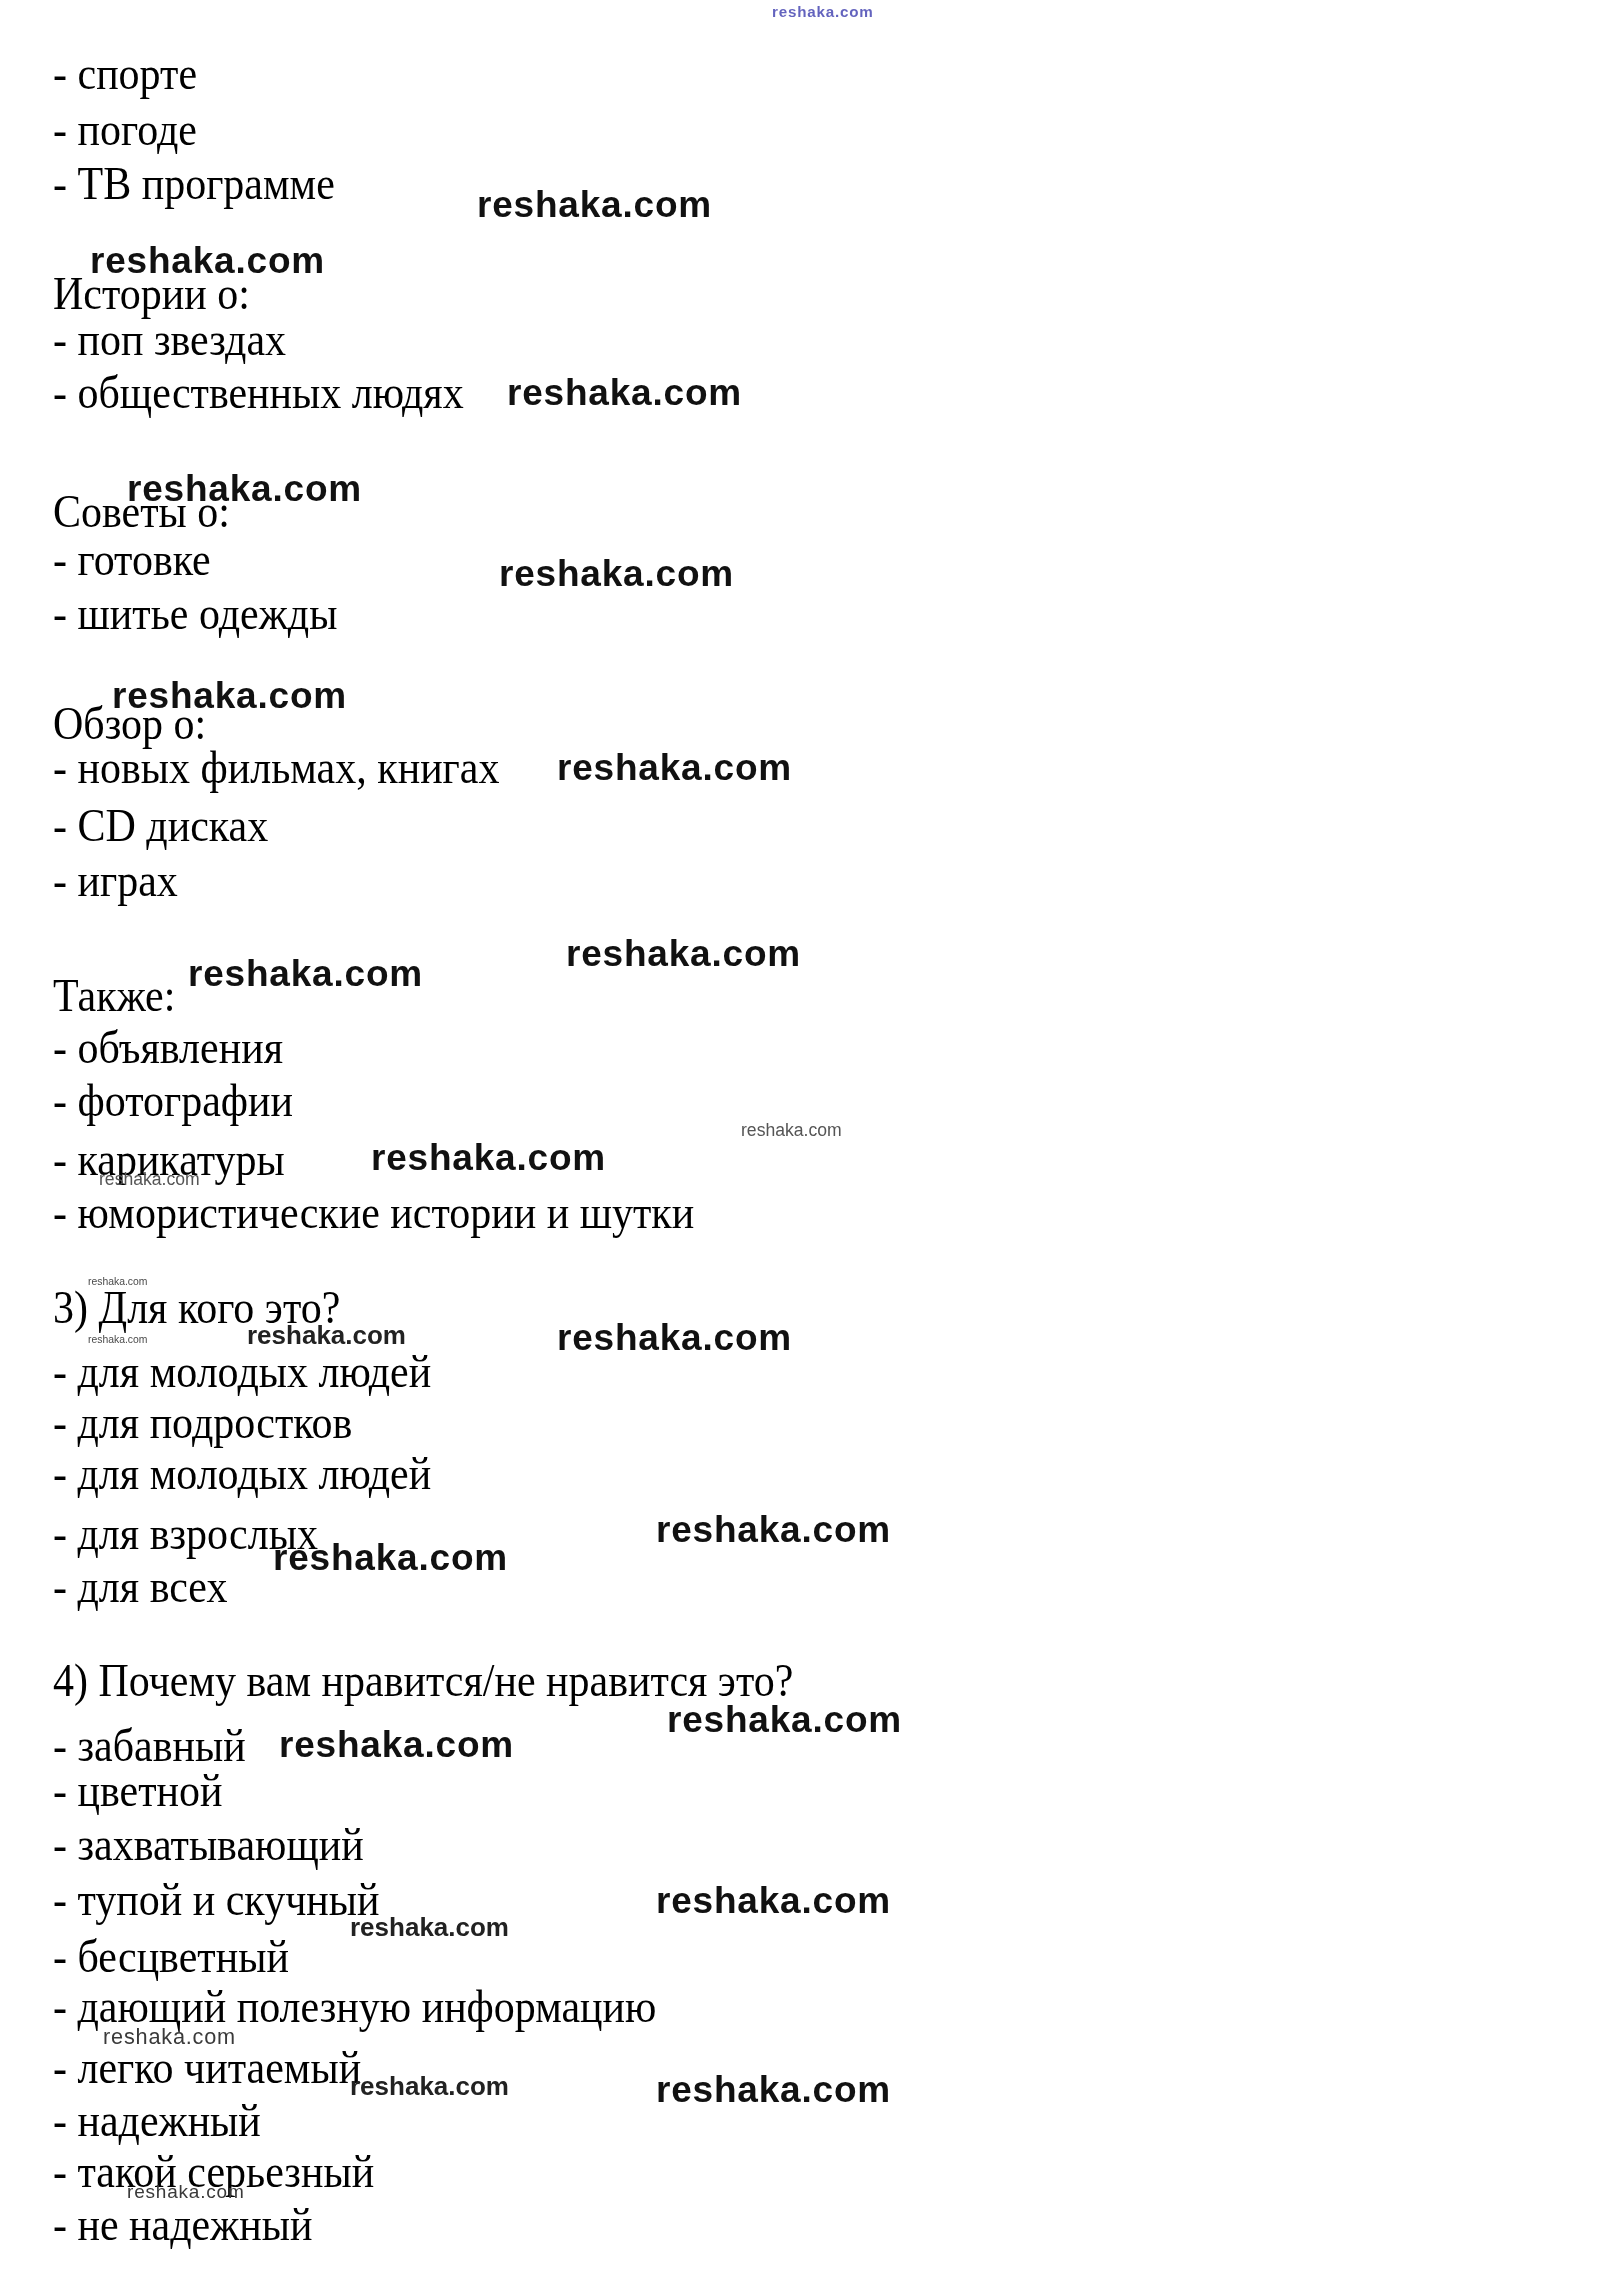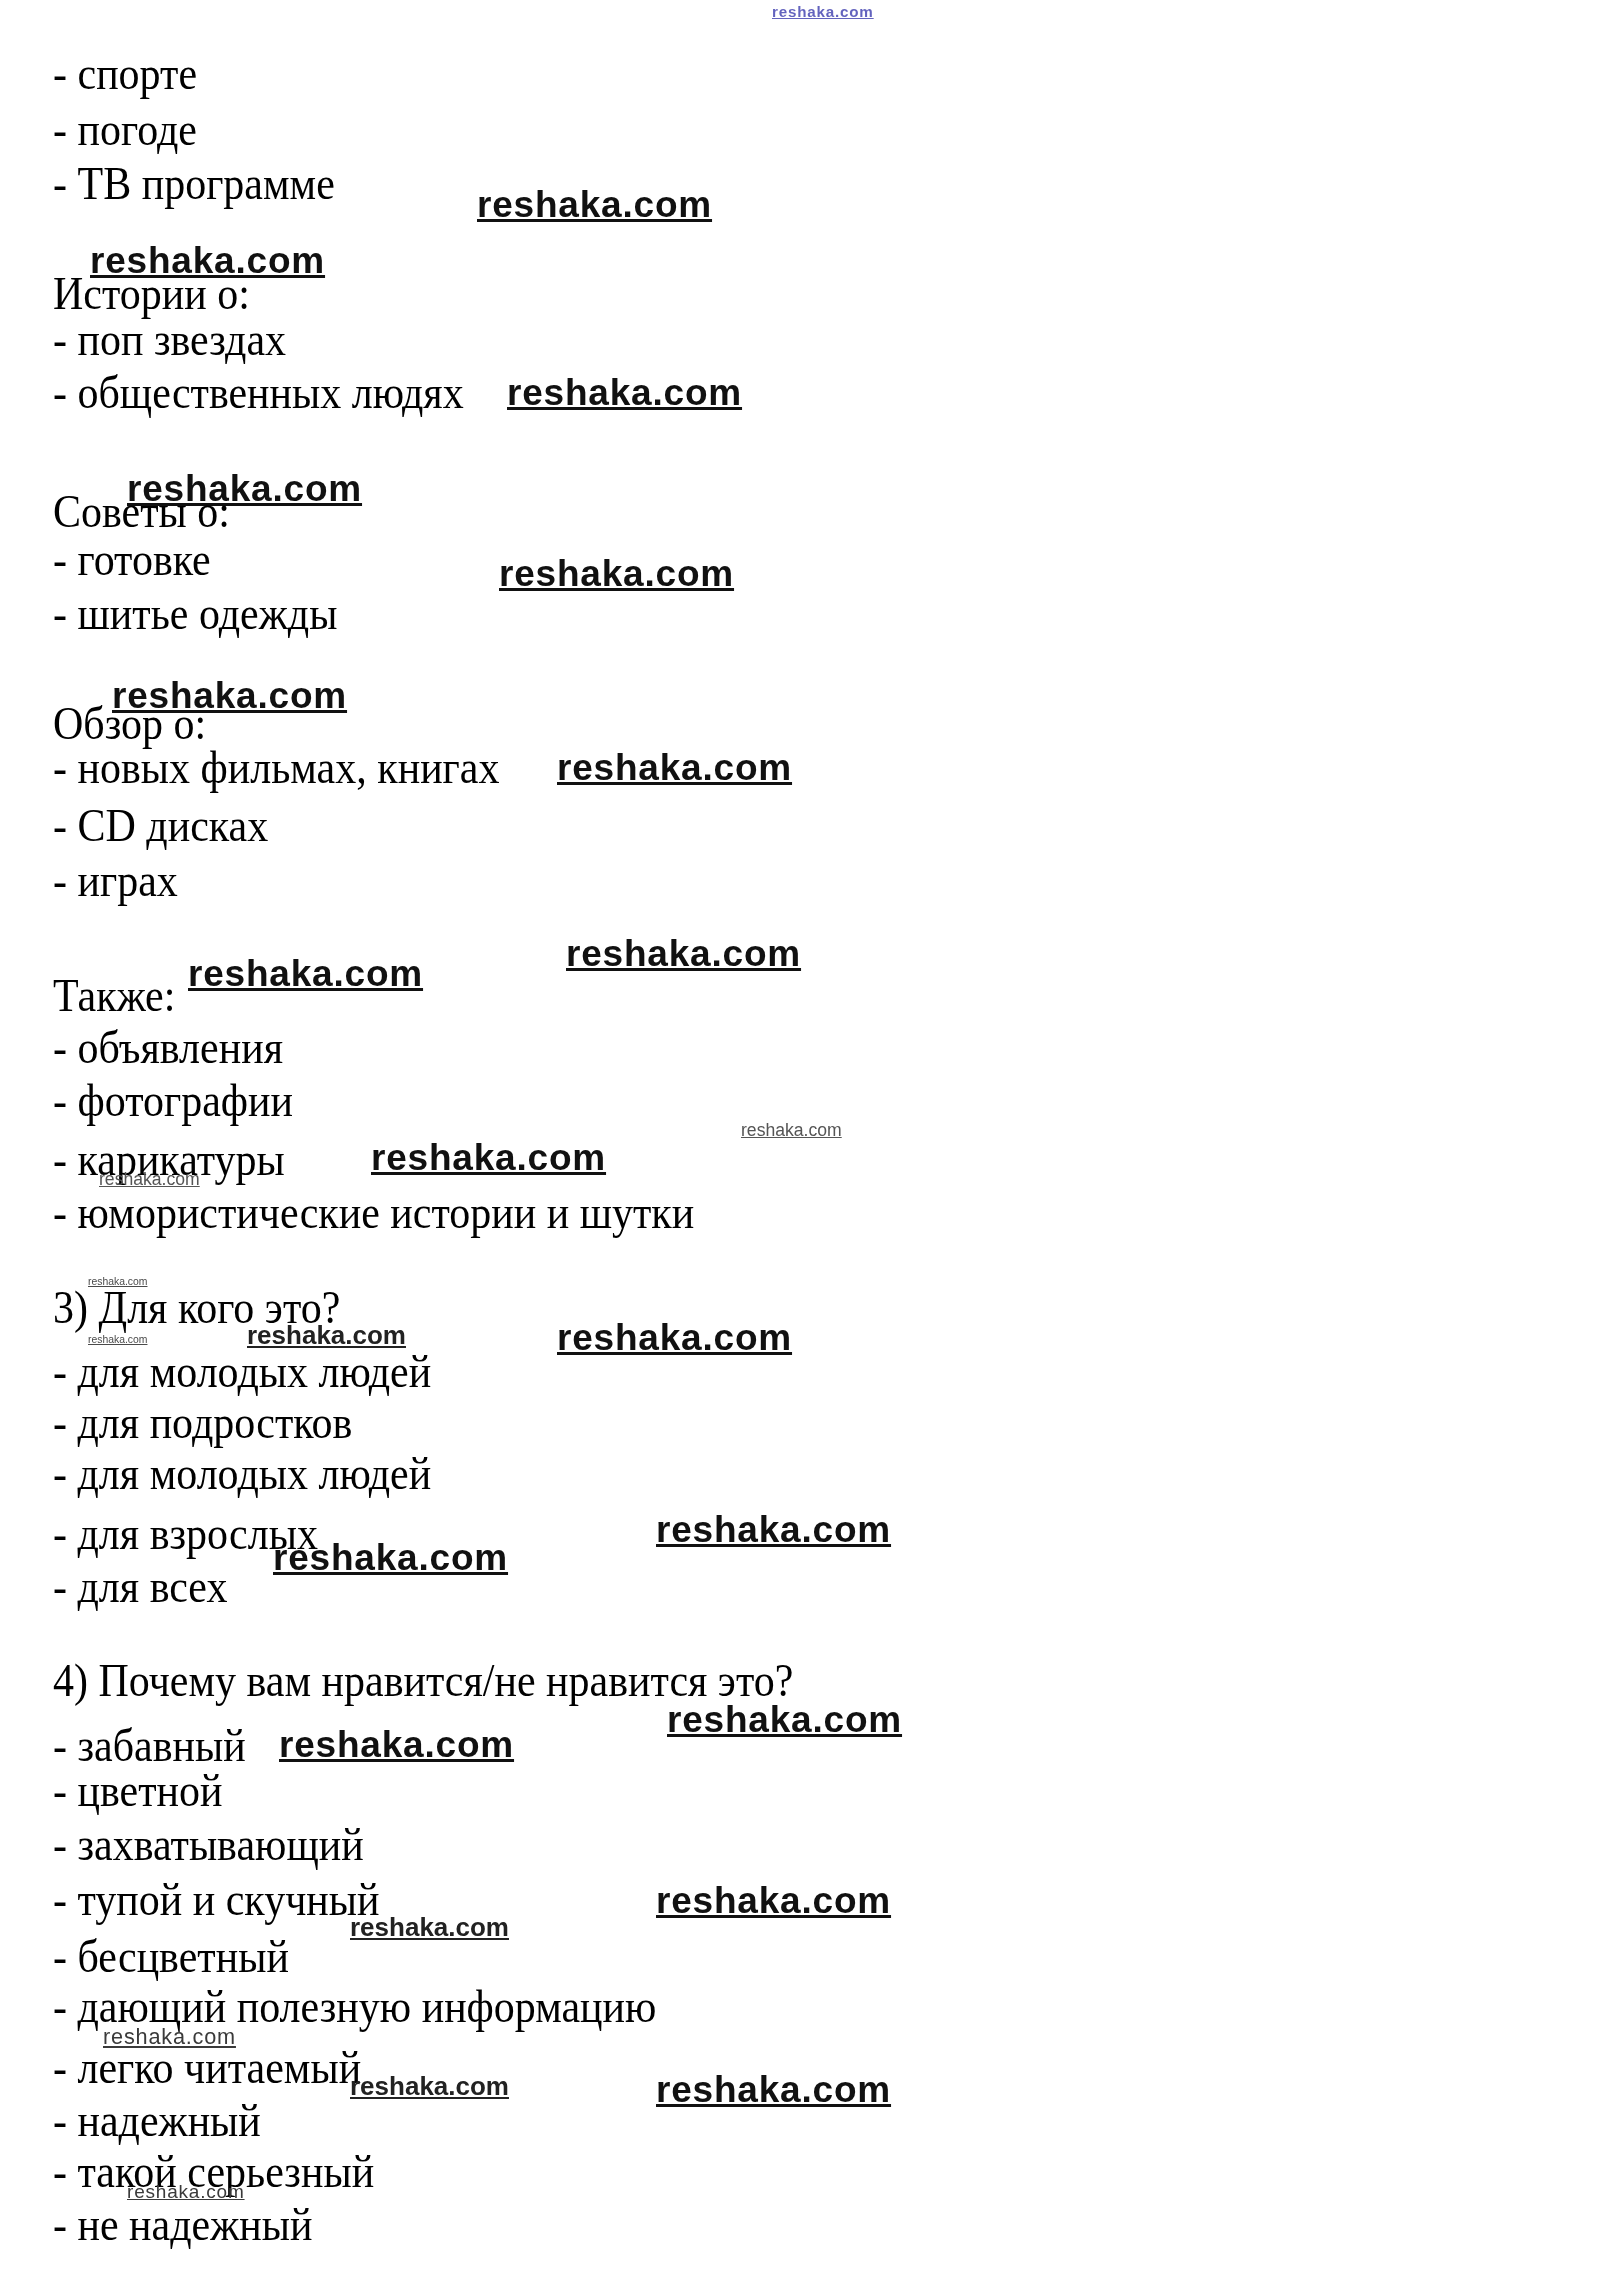--- a/index.html
+++ b/index.html
@@ -22,21 +22,20 @@
     transform:scaleY(1.08);
     transform-origin:left top;
   }
   
   .wm{
     position:absolute;
     font-family:"Liberation Sans","DejaVu Sans",sans-serif;
     color:#111111;
     white-space:nowrap;
     line-height:1;
-    text-decoration:underline;
   }
   .wm-lg{font-size:37px;font-weight:600;letter-spacing:0.8px;}
   .wm-md{font-size:26px;font-weight:600;color:#222222;}
   .wm-sm{font-size:21.7px;font-weight:400;color:#3a3a3a;letter-spacing:0.8px;}
   .wm-xs{font-size:17.6px;font-weight:400;color:#555555;}
   .wm-tiny{font-size:10.4px;font-weight:400;color:#4a4a4a;}
   .wm-blue{font-size:15.2px;font-weight:600;color:#3d3dae;opacity:.8;letter-spacing:0.8px;}
 </style>
 </head>
 <body>

